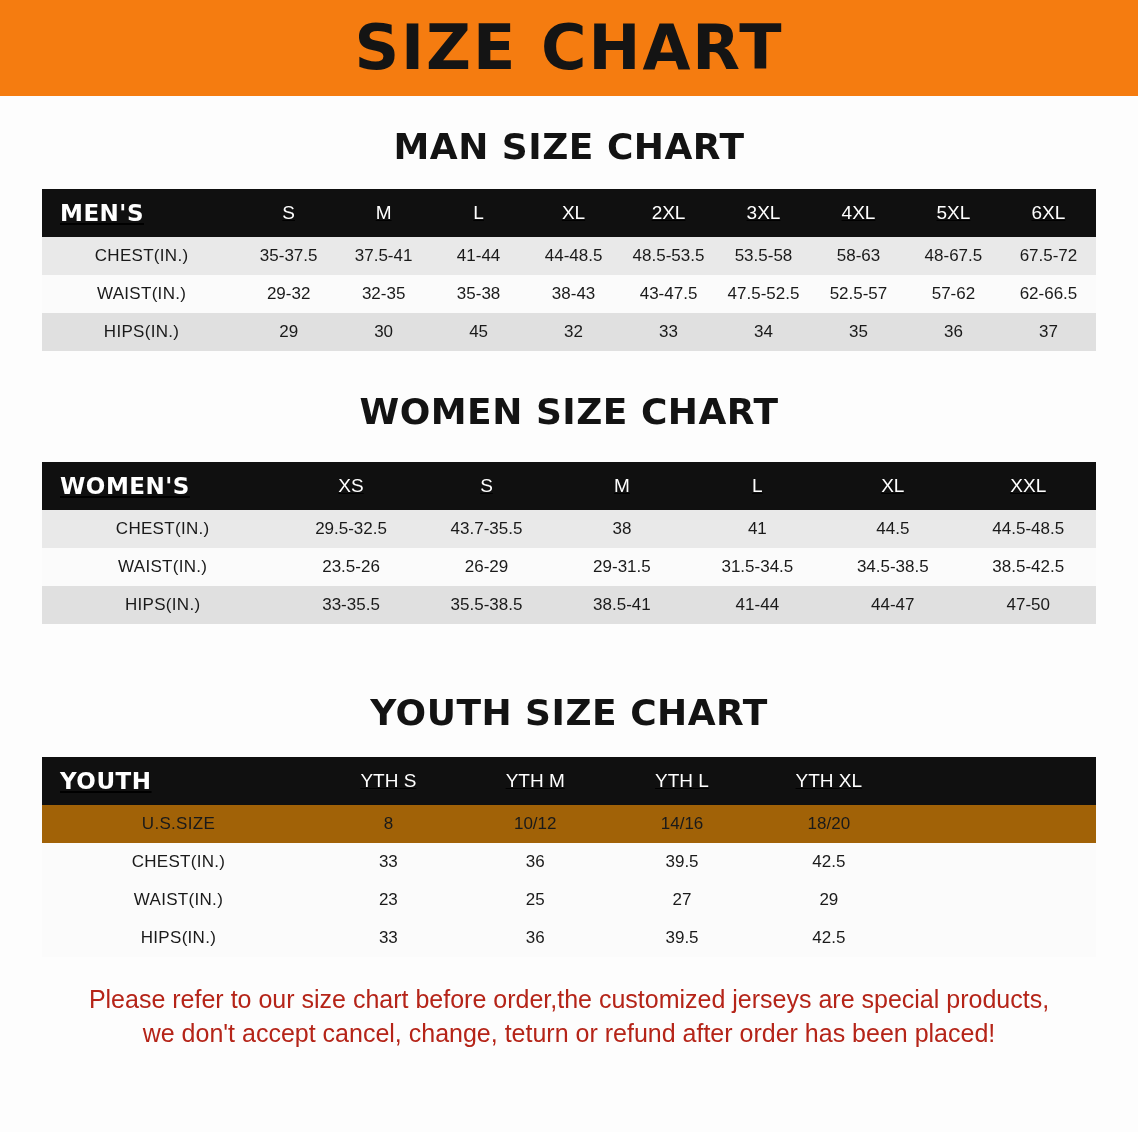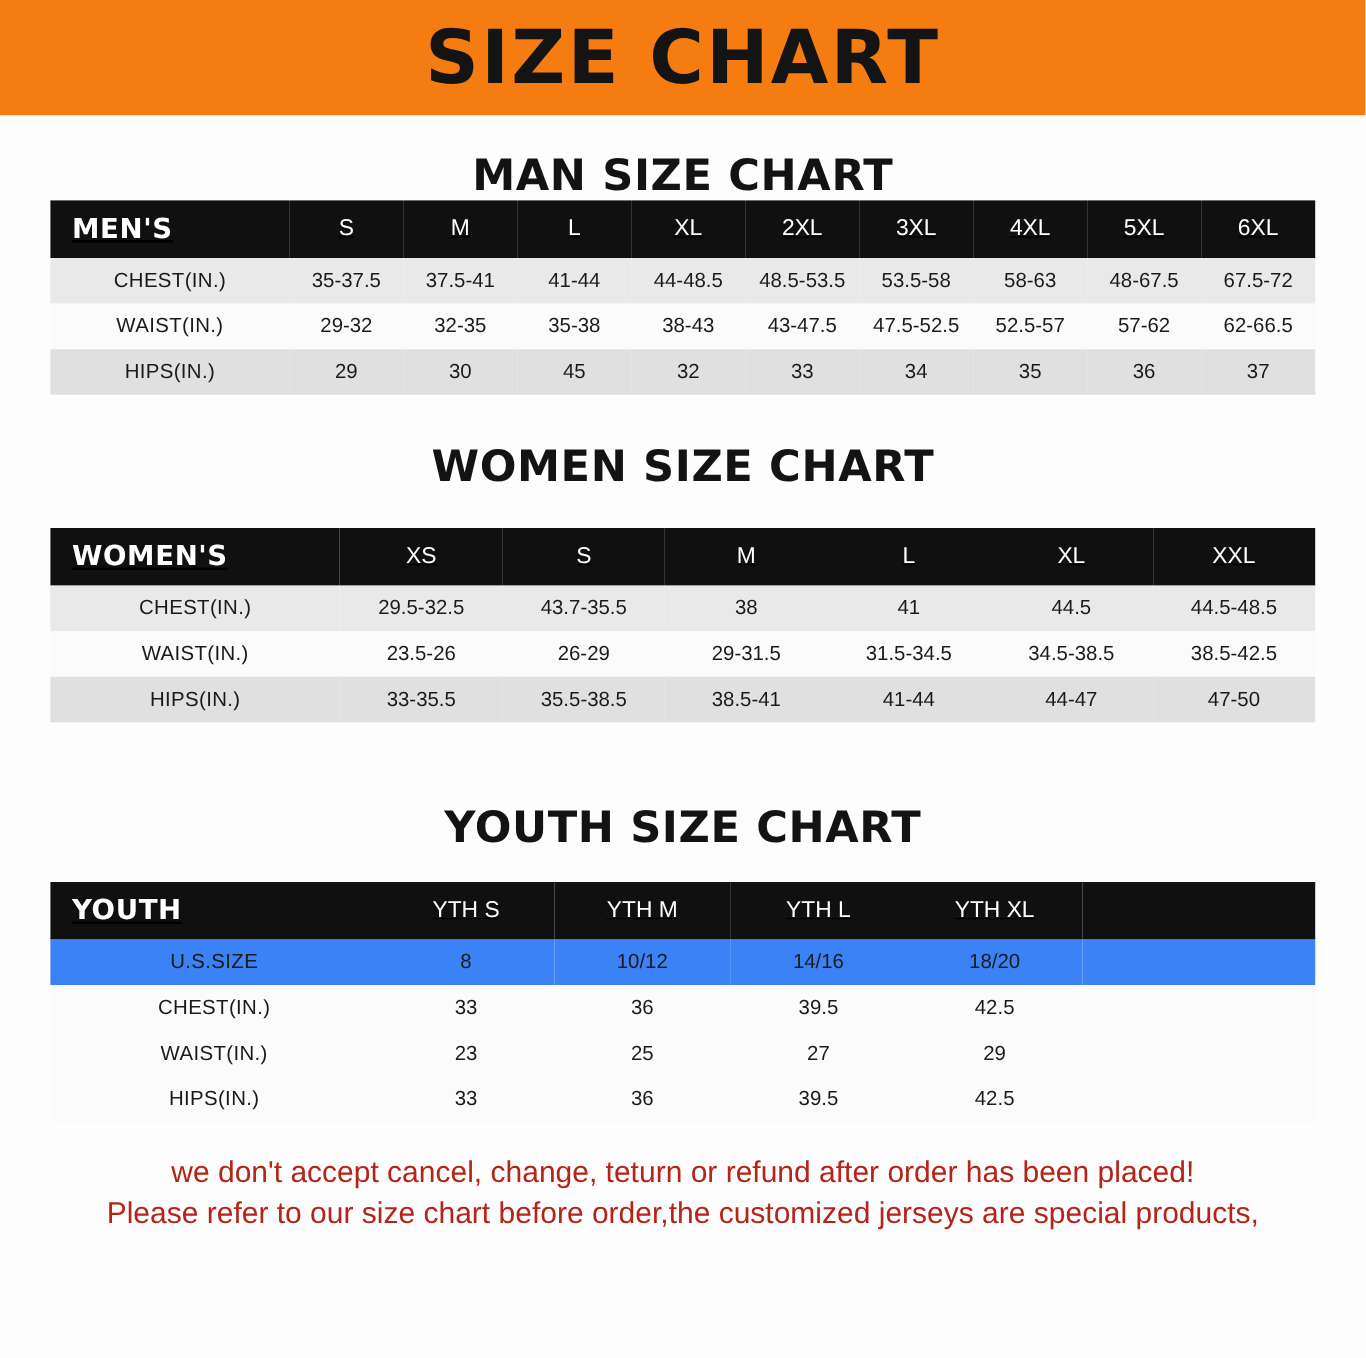--- a/index.html
+++ b/index.html
@@ -41,21 +41,21 @@
 
   
   .section-title {
     text-align: center;
     font-family: "DejaVu Sans", sans-serif;
     font-weight: bold;
     font-size: 36px;
     color: #131313;
     letter-spacing: 0.5px;
   }
-  .title-man    { margin-top: 30px; }
+  .title-man    { margin-top: 30px; margin-bottom: 22px; }
   .title-women  { margin-top: 40px; margin-bottom: 30px; }
   .title-youth  { margin-top: 68px; margin-bottom: 24px; }
 
   
   .table-wrap {
     margin: 0 42px;
   }
   table.size-table {
     width: 100%;
     border-collapse: collapse;
@@ -110,21 +110,21 @@
   
   .women-table thead th { font-size: 22px; }
   .women-table thead th.first { font-size: 25px; }
   .women-table tbody td { font-size: 18px; padding: 11px 2px; }
 
   
   .youth-table thead th { font-size: 22px; }
   .youth-table thead th.first { font-size: 25px; }
   .youth-table tbody td { font-size: 18px; padding: 13px 2px; }
   .youth-table tbody tr { background: #fbfbfb; }
-  .youth-table tbody tr.shade { background: #3b82f6; }
+  .youth-table tbody tr.shade { background: #a16207; }
 
   
   .note {
     margin: 26px 40px 0 40px;
     color: #b52418;
     font-family: "Liberation Sans", sans-serif;
     font-size: 25px;
     line-height: 1.35;
     text-align: center;
   }
@@ -287,17 +287,17 @@
           <td>36</td>
           <td>39.5</td>
           <td>42.5</td>
           <td></td>
         </tr>
       </tbody>
     </table>
   </div>
 
   <div class="note">
+    <span>Please refer to our size chart before order,the customized jerseys are special products,</span>
     <span>we don't accept cancel, change, teturn or refund after order has been placed!</span>
-    <span>Please refer to our size chart before order,the customized jerseys are special products,</span>
   </div>
 
 </div>
 
 </body></html>

